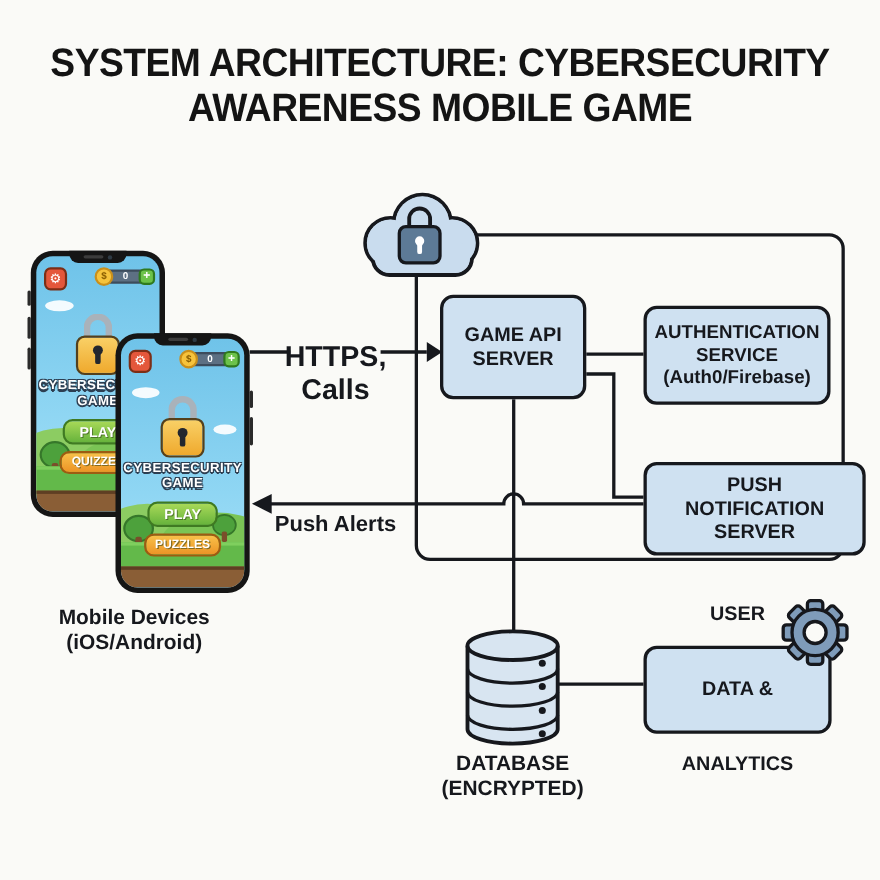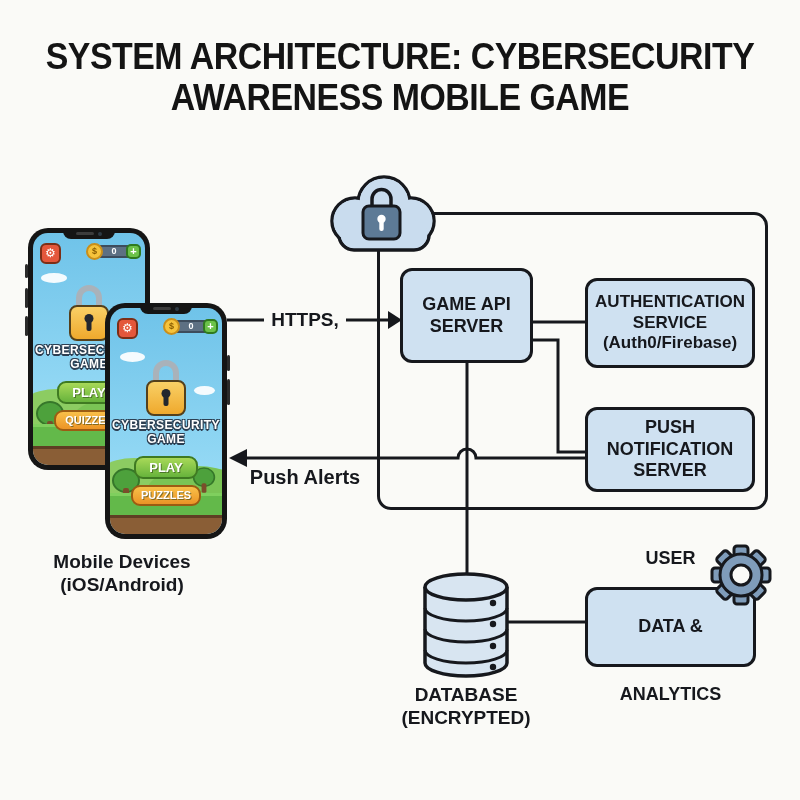--- a/index.html
+++ b/index.html
@@ -17,29 +17,29 @@
   .cloud-label{position:absolute;left:377px;top:225px;width:391px;text-align:center;
                font-size:20px;font-weight:bold;z-index:4;}
 
   
   .dbox{position:absolute;background:#cfe1f1;border:3px solid #16181d;border-radius:12px;
         box-sizing:border-box;display:flex;flex-direction:column;align-items:center;
         justify-content:center;font-weight:bold;text-align:center;z-index:2;}
   .dbox .ln{line-height:1.22;}
   #game-api{left:400px;top:268px;width:133px;height:95px;font-size:18px;}
   #auth{left:585px;top:278px;width:170px;height:90px;font-size:17px;}
-  #push{left:585px;top:407px;width:170px;height:85px;font-size:18px;}
+  #push{left:585px;top:420px;width:202px;height:85px;font-size:18px;}
   #userdata{left:585px;top:587px;width:171px;height:80px;font-size:18px;gap:46px;}
 
   
   .overlay{position:absolute;left:0;top:0;width:800px;height:800px;z-index:3;pointer-events:none;}
 
   
   .lbl{position:absolute;font-weight:bold;text-align:center;line-height:1.16;z-index:4;}
-  #https-label{left:233px;top:309px;width:144px;font-size:19px;}
+  #https-label{left:233px;top:309px;width:144px;font-size:26px;}
   #push-label{left:230px;top:466px;width:150px;font-size:20px;}
   #mobile-label{left:22px;top:551px;width:200px;font-size:19px;line-height:1.2;}
   #db-label{left:385px;top:684px;width:162px;font-size:19px;line-height:1.2;}
 
   
   .phone{position:absolute;background:#151515;border-radius:20px;box-sizing:border-box;}
   #phone-back{left:28px;top:228px;width:122px;height:242px;z-index:5;}
   #phone-front{left:105px;top:303px;width:122px;height:236px;z-index:6;}
   .nub{position:absolute;background:#2a2a2a;border-radius:2px;width:3px;}
   .screen{position:absolute;left:5px;top:5px;right:5px;bottom:5px;border-radius:15px;overflow:hidden;
@@ -185,20 +185,21 @@
         <rect x="-7" y="-29" width="14" height="58" rx="3" transform="rotate(90)"></rect>
         <rect x="-7" y="-29" width="14" height="58" rx="3" transform="rotate(135)"></rect>
       </g>
       <circle r="21" fill="#7f9cba" stroke="#16181d" stroke-width="3"></circle>
       <circle r="10" fill="#fafaf7" stroke="#16181d" stroke-width="3"></circle>
     </g>
   </svg>
 
   <div class="lbl" id="https-label">
     <div>HTTPS,</div>
+    <div>Calls</div>
   </div>
   <div class="lbl" id="mobile-label">
     <div>Mobile Devices</div>
     <div>(iOS/Android)</div>
   </div>
 
   <div class="lbl" id="push-label">Push Alerts</div>
   <div class="lbl" id="db-label">
     <div>DATABASE</div>
     <div>(ENCRYPTED)</div>

